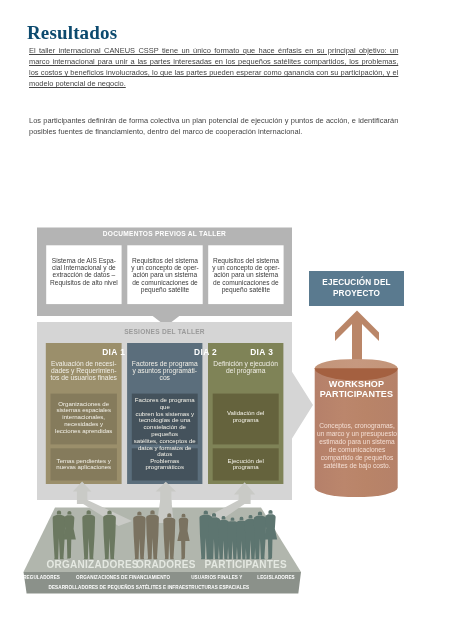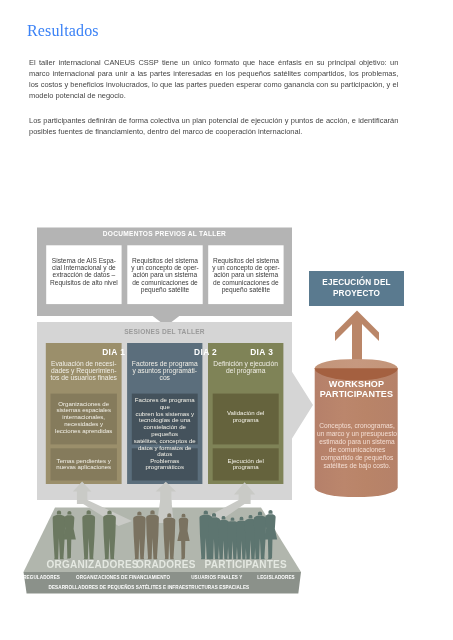--- a/index.html
+++ b/index.html
@@ -1,24 +1,24 @@
 <!DOCTYPE html>
 <html><head>
 <meta charset="utf-8">
 <style>
   html,body{margin:0;padding:0;background:#fff;}
   body{width:453px;height:640px;font-family:"Liberation Sans",sans-serif;overflow:hidden;}
   .page{position:relative;width:453px;height:640px;background:#fff;}
 
   #page-title{position:absolute;left:27px;top:21.5px;font-family:"Liberation Serif",serif;
-    font-size:16px;font-weight:400;color:#3b82f6;letter-spacing:0.15px;}
+    font-size:19px;font-weight:700;color:#0c4a6e;letter-spacing:0.15px;}
 
   .para{position:absolute;color:#454545;font-size:7.45px;line-height:11.1px;
         text-align:justify;letter-spacing:0px;}
-  #para-1{left:29px;top:57px;width:369.3px;}
+  #para-1{left:29px;top:45px;width:369.3px;text-decoration:underline;}
   #para-2{left:29px;top:115.1px;width:369.3px;}
 
   #diagram{position:absolute;left:0;top:0;width:453px;height:640px;}
 
   
   .dlayer{position:absolute;left:0;top:0;width:453px;height:640px;}
   .dtext{position:absolute;}
 
   .panel-header{font-weight:bold;text-align:center;}
   #doc-header{left:37px;top:230.2px;width:255px;font-size:6.6px;color:#fff;letter-spacing:0.25px;}

